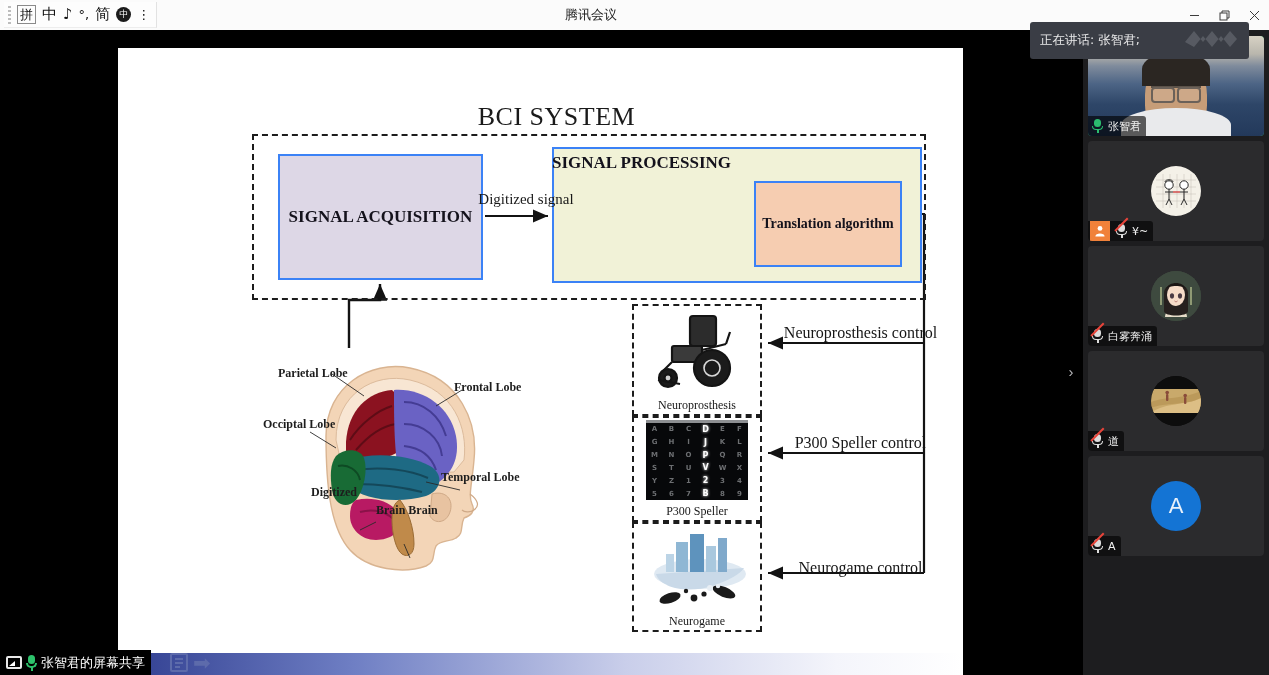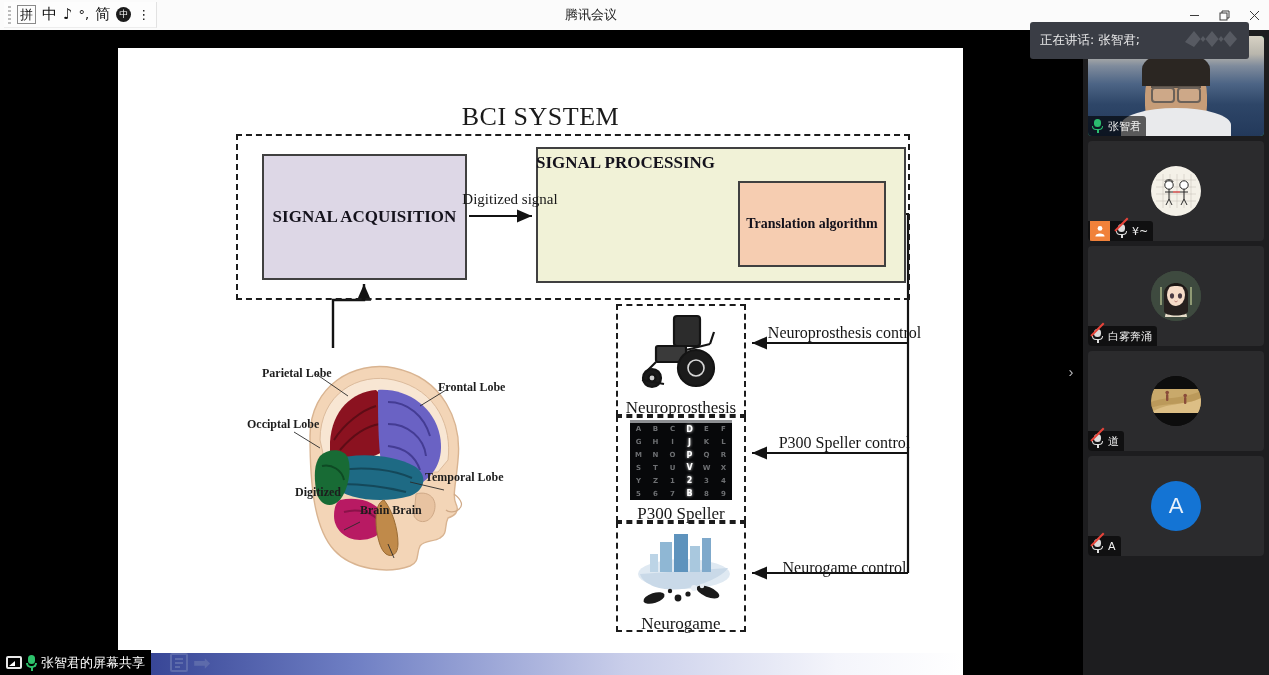--- a/index.html
+++ b/index.html
@@ -93,28 +93,28 @@
     display: flex; align-items: center; gap: 5px;
   }
   .rt-doc { width: 18px; height: 19px; border: 2px solid #5d6bab; border-radius: 2px; display:flex; flex-direction:column; justify-content:center; gap:2px; padding: 0 3px; }
   .rt-doc i { display:block; height:2px; background:#5d6bab; }
   .rt-doc i:nth-child(1){ width:100%; }
   .rt-doc i:nth-child(2){ width:100%; }
   .rt-doc i:nth-child(3){ width:60%; }
   .rt-arrow { font-size: 21px; color: #5d6bab; line-height: 1; }
 
   
-  .bci { position: absolute; left: 0; top: 0; width: 845px; height: 605px; color: #111; }
+  .bci { position: absolute; left: 16px; top: 0; width: 845px; height: 605px; color: #111; }
   .bci-title {
     position: absolute; left: 0; top: 54px; width: 845px; text-align: center;
     font-family: "Liberation Serif", "DejaVu Serif", serif;
     font-size: 26px; letter-spacing: 0.5px; color: #1a1a1a;
   }
   .dash-box { position: absolute; border: 2px dashed #1c1c1c; }
-  .solid-box { position: absolute; border: 2px solid #404040; }
+  .solid-box { position: absolute; border: 2px solid #3b82f6; }
 
   #topDash { left: 118px; top: 86px; width: 674px; height: 166px; }
   #acqBox {
     left: 144px; top: 106px; width: 205px; height: 126px;
     background: #ddd7e6;
     display: flex; align-items: center; justify-content: center; text-align: center;
     font-family: "Liberation Serif", "DejaVu Serif", serif;
     font-weight: bold; font-size: 17px; line-height: 1.3; color: #14121c;
   }
   #procBox {
@@ -149,21 +149,21 @@
   .svg-wires { position: absolute; left: 0; top: 0; width: 845px; height: 605px; overflow: visible; }
 
   
   #outProsth { left: 498px; top: 256px; width: 130px; height: 112px; }
   #outP300   { left: 498px; top: 368px; width: 130px; height: 106px; }
   #outGame   { left: 498px; top: 474px; width: 130px; height: 110px; }
 
   .out-cap {
     position: absolute; width: 130px; text-align: center;
     font-family: "Liberation Serif", "DejaVu Serif", serif;
-    font-size: 17px; color: #171717;
+    font-size: 12px; color: #171717;
   }
   #capProsth { left: 498px; top: 350px; }
   #capP300   { left: 498px; top: 456px; }
   #capGame   { left: 498px; top: 566px; }
 
   .ctl-label {
     position: absolute; width: 175px; text-align: center;
     font-family: "Liberation Serif", "DejaVu Serif", serif;
     font-size: 16px; line-height: 1.25; color: #161616;
   }

